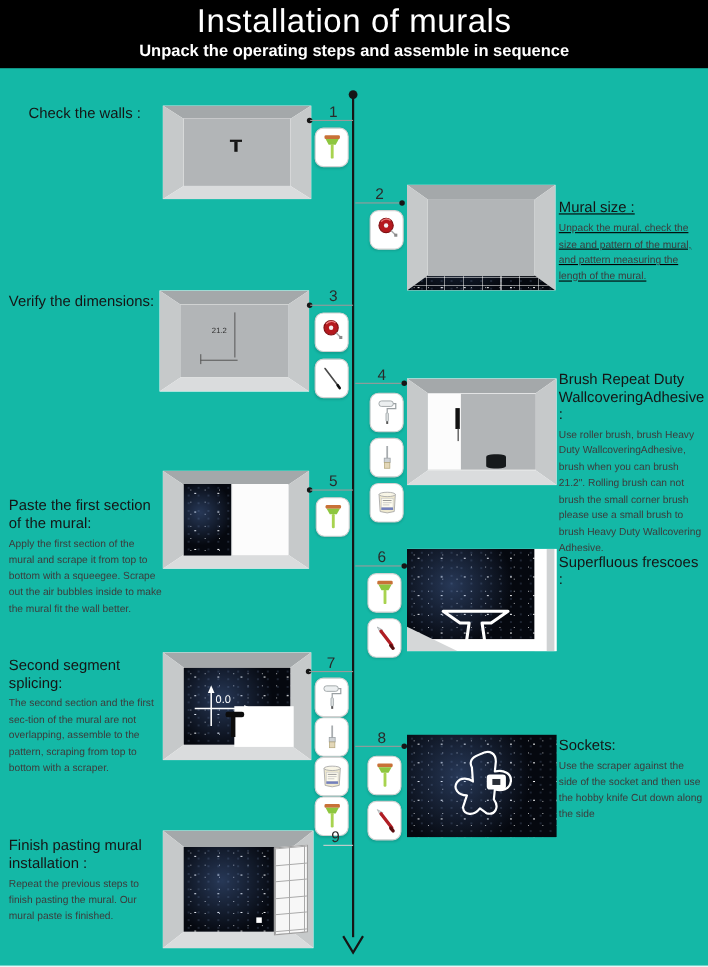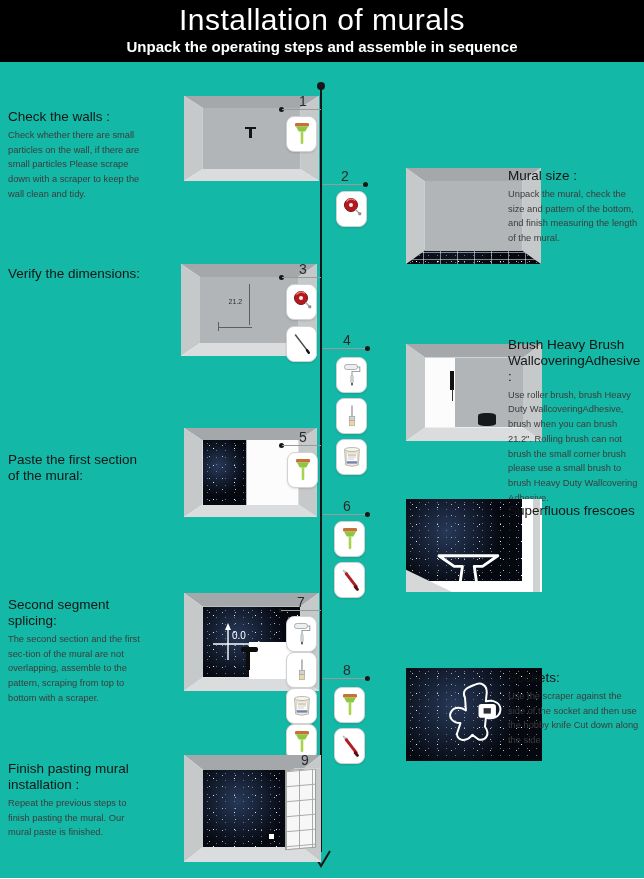--- a/index.html
+++ b/index.html
@@ -24,21 +24,21 @@
   .tb{position:absolute;}
   .tb h3{margin:0 0 3px 0;font-size:13.5px;font-weight:400;color:#151515;line-height:1.18;}
   .tb p{margin:0;font-size:9.3px;color:#3c3c3c;line-height:1.58;}
 
   
   .ibox{position:absolute;width:29px;height:34px;border:1px solid #d2d2d2;border-radius:8px;background:#fff;
         box-shadow:0 1px 2px rgba(0,0,0,.12);display:flex;align-items:center;justify-content:center;}
   .ibox svg{width:20px;height:26px;display:block;}
 
   
-  .scene{position:absolute;overflow:hidden;background:#fff;margin-left:36px;}
+  .scene{position:absolute;overflow:hidden;background:#fff;}
   .r-ceil{position:absolute;inset:0;clip-path:polygon(0 0,100% 0,86% 14%,14% 14%);background:#a4a8aa;}
   .r-left{position:absolute;inset:0;clip-path:polygon(0 0,14% 14%,14% 86%,0 100%);background:#c6c9ca;}
   .r-right{position:absolute;inset:0;clip-path:polygon(86% 14%,100% 0,100% 100%,86% 86%);background:#c6c9ca;}
   .r-floor{position:absolute;inset:0;clip-path:polygon(14% 86%,86% 86%,100% 100%,0 100%);background:#dadcdd;}
   .r-back{position:absolute;left:14%;top:14%;width:72%;height:72%;background:#b2b5b7;}
 
   .stars{background-color:#05080f;
     background-image:
       radial-gradient(circle at 35% 40%,rgba(95,135,205,.38),transparent 62%),
       radial-gradient(#ffffff .7px,transparent .95px),
@@ -141,23 +141,22 @@
     <div class="title">Installation of murals</div>
     <div class="subtitle">Unpack the operating steps and assemble in sequence</div>
   </div>
 
   <div class="vdot-top"></div>
   <div class="vline"></div>
   <svg class="arrowhead" width="20" height="18">
     <polyline points="1,1 10,16 19,1" stroke="#161616" stroke-width="2" fill="none"></polyline>
   </svg>
 
-  <div class="tb" style="left:8px;top:109px;width:138px;">
+  <div class="tb" style="left:8px;top:95px;width:138px;text-align:center;">
     <h3>Check the walls :</h3>
-    <p>Check whether there are small particles on the wall, if there are small particles Please scrape down with a scraper to keep the wall clean and tidy.</p>
   </div>
   <div class="scene" style="left:148px;top:96px;width:135px;height:85px;">
     <div class="r-ceil"></div>
     <div class="r-left"></div>
     <div class="r-right"></div>
     <div class="r-floor"></div>
     <div class="r-back"></div>
     <div class="tmark" style="left:45%;top:36%;">
       <div class="bar"></div>
         <div class="stem"></div>
@@ -181,23 +180,23 @@
     <div class="r-back"></div>
   </div>
   <div class="tick" style="left:323px;top:184px;width:42px;"></div>
   <div class="tickdot" style="left:363px;top:182px;"></div>
   <div class="stepnum" style="left:334px;top:168px;">2</div>
   <div class="ibox" style="left:336px;top:191px;">
       <svg>
         <use href="#i-tape"></use>
       </svg>
     </div>
-  <div class="tb" style="left:508px;top:168px;width:130px;">
+  <div class="tb" style="left:508px;top:181px;width:130px;text-decoration:underline;">
     <h3>Mural size :</h3>
-    <p>Unpack the mural, check the size and pattern of the bottom, and finish measuring the length of the mural.</p>
+    <p>Unpack the mural, check the size and pattern of the mural, and pattern measuring the length of the mural.</p>
   </div>
 
   <div class="tb" style="left:8px;top:266px;width:140px;">
     <h3>Verify the dimensions:</h3>
   </div>
   <div class="scene" style="left:145px;top:264px;width:136px;height:92px;">
     <div class="r-ceil"></div>
     <div class="r-left"></div>
     <div class="r-right"></div>
     <div class="r-floor"></div>
@@ -244,26 +243,27 @@
       <svg>
         <use href="#i-brush"></use>
       </svg>
     </div>
   <div class="ibox" style="left:336px;top:439px;">
       <svg>
         <use href="#i-bucket"></use>
       </svg>
     </div>
   <div class="tb" style="left:508px;top:337px;width:132px;">
-    <h3>Brush Heavy Brush WallcoveringAdhesive :</h3>
+    <h3>Brush Repeat Duty WallcoveringAdhesive :</h3>
     <p>Use roller brush, brush Heavy Duty WallcoveringAdhesive, brush when you can brush 21.2". Rolling brush can not brush the small corner brush please use a small brush to brush Heavy Duty Wallcovering Adhesive.</p>
   </div>
 
   <div class="tb" style="left:8px;top:452px;width:140px;">
     <h3>Paste the first section of the mural:</h3>
+    <p>Apply the first section of the mural and scrape it from top to bottom with a squeegee. Scrape out the air bubbles inside to make the mural fit the wall better.</p>
   </div>
   <div class="scene" style="left:148px;top:428px;width:133px;height:89px;">
     <div class="r-ceil"></div>
     <div class="r-left"></div>
     <div class="r-right"></div>
     <div class="r-floor"></div>
     <div class="r-back"></div>
     <div class="mural-left stars"></div>
     <div class="wall-white"></div>
   </div>

